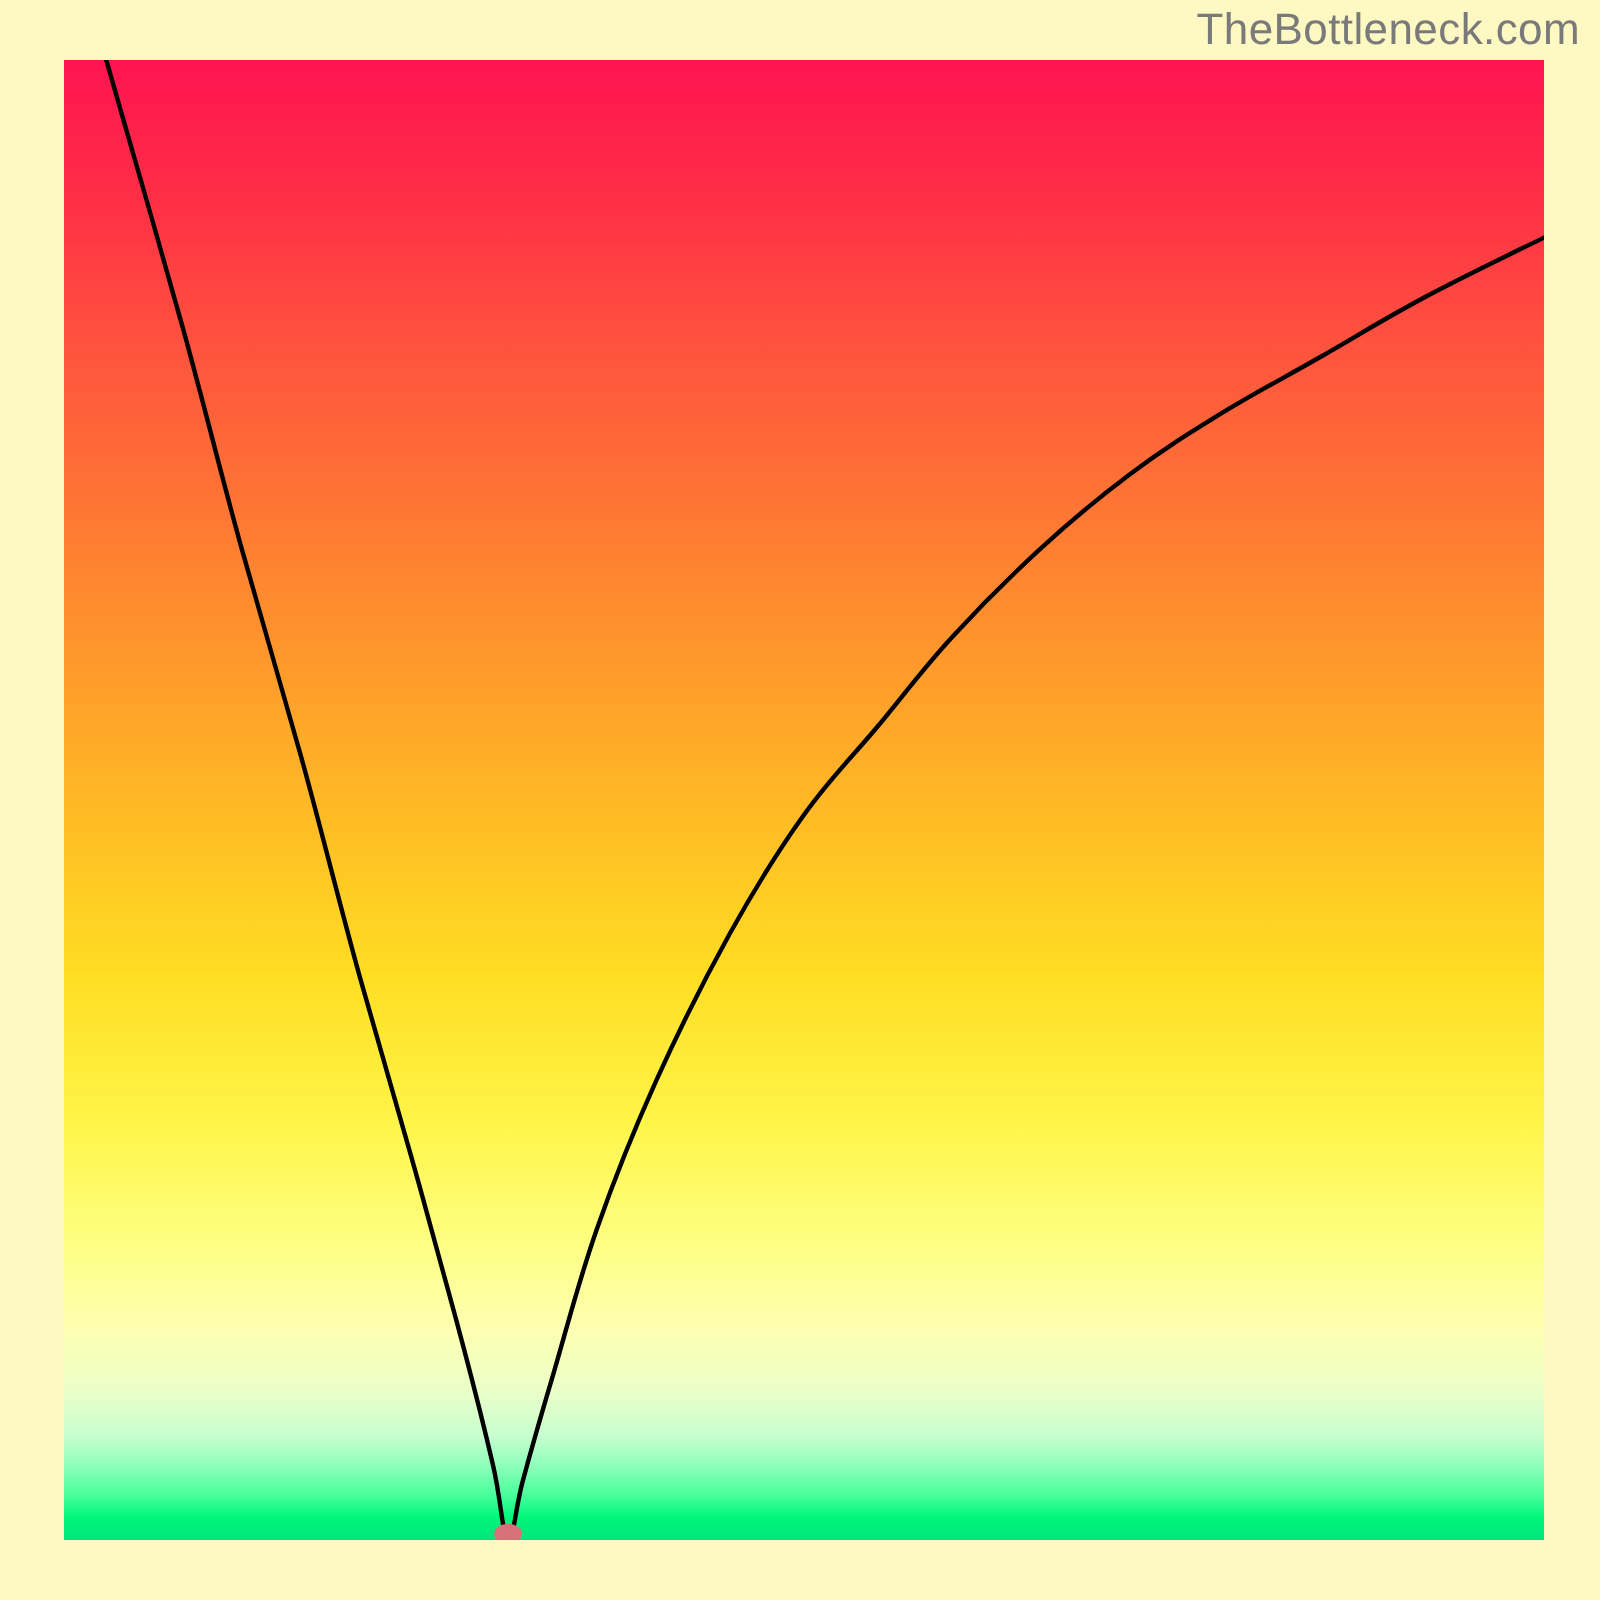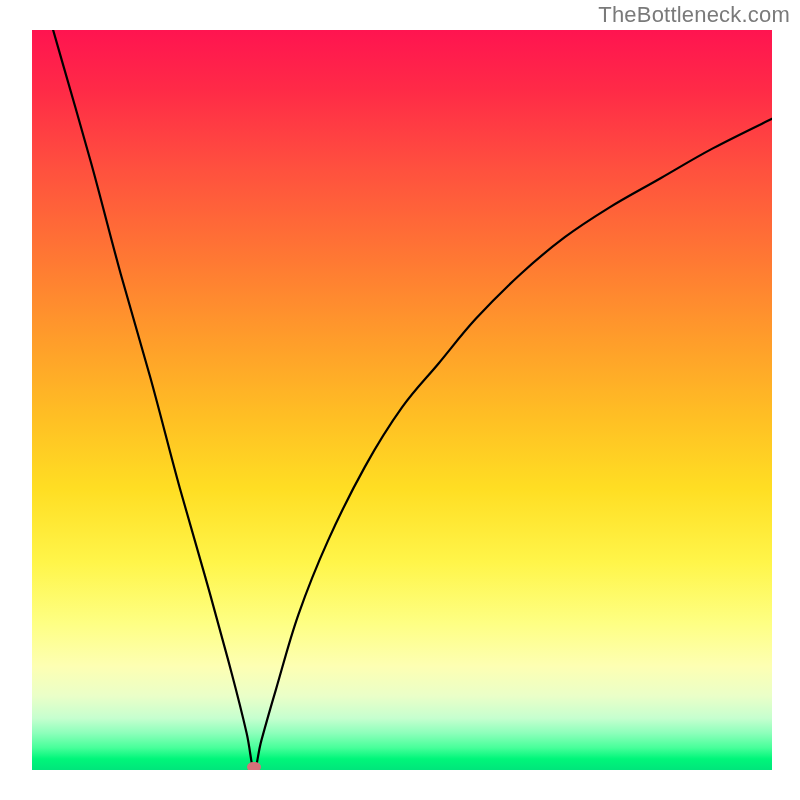--- a/index.html
+++ b/index.html
@@ -8,21 +8,21 @@
     width: 800px;
     height: 800px;
     background: #000;
     font-family: Arial, Helvetica, sans-serif;
     overflow: hidden;
   }
   .frame {
     position: relative;
     width: 800px;
     height: 800px;
-    background: #ffffff;
+    background: #fef9c3;
   }
   .watermark {
     position: absolute;
     top: 2px;
     right: 10px;
     color: #7a7a7a;
     font-size: 22px;
     font-weight: 400;
     letter-spacing: 0.2px;
     z-index: 5;

